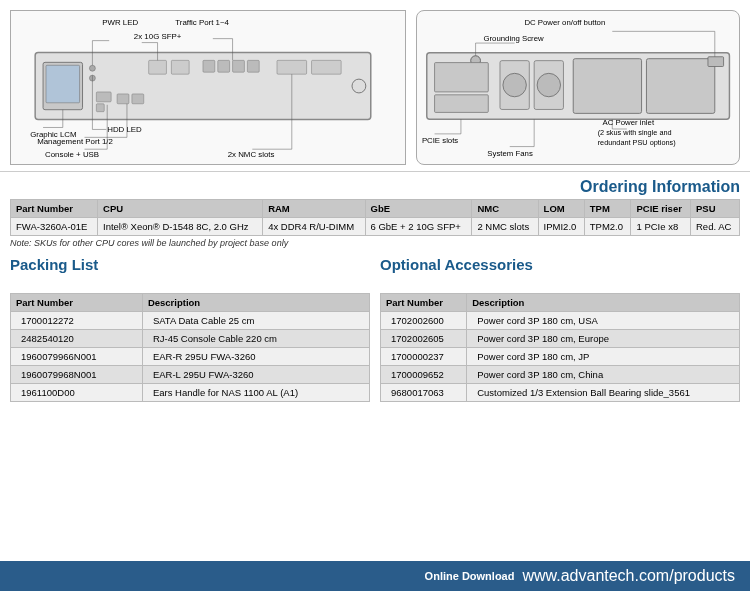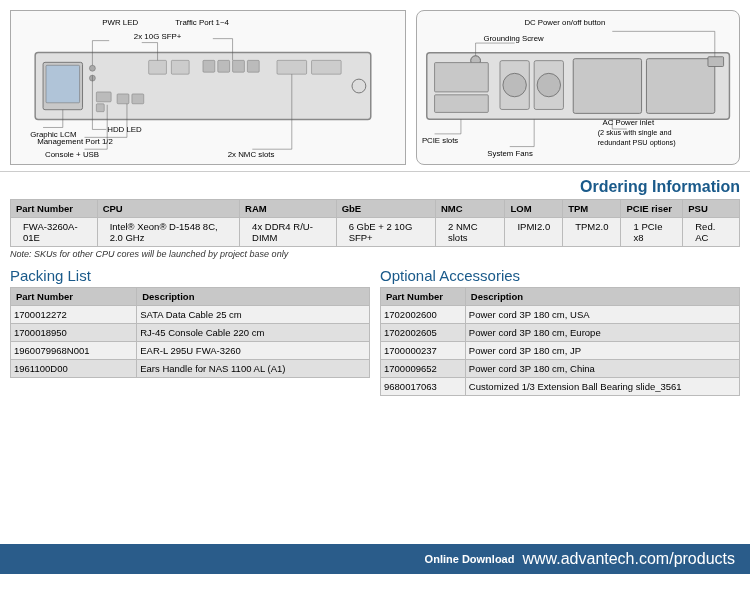--- a/index.html
+++ b/index.html
@@ -59,21 +59,21 @@
       font-weight: bold;
       border: 1px solid #bbb;
     }
     .info-table tbody tr:nth-child(odd) {
       background: #f0f0f0;
     }
     .info-table tbody tr:nth-child(even) {
       background: #e0e0e0;
     }
     .info-table tbody td {
-      padding: 3px 12px;
+      padding: 3px 5px;
       border: 1px solid #bbb;
       vertical-align: top;
     }
 
     .note-text {
       font-size: 9px;
       padding: 2px 17px 4px 10px;
       color: #333;
       font-style: italic;
     }
@@ -83,23 +83,23 @@
       display: flex;
       gap: 10px;
       padding: 0 10px;
       margin-top: 4px;
     }
     .col-half {
       flex: 1;
     }
     .sub-section-title {
       font-size: 15px;
-      font-weight: normal;
+      font-weight: bold;
       color: #1a5a8a;
-      margin-bottom: 3px;
+      margin-bottom: 20px;
     }
 
     .small-table {
       width: 100%;
       border-collapse: collapse;
       font-size: 9.5px;
     }
     .small-table thead tr {
       background: #c8c8c8;
     }
@@ -109,34 +109,34 @@
       font-weight: bold;
       border: 1px solid #bbb;
     }
     .small-table tbody tr:nth-child(odd) {
       background: #f0f0f0;
     }
     .small-table tbody tr:nth-child(even) {
       background: #e0e0e0;
     }
     .small-table tbody td {
-      padding: 3px 3px;
+      padding: 3px 10px;
       border: 1px solid #bbb;
     }
 
     
     .footer {
       background: #2a5c8a;
       color: #fff;
       text-align: right;
       padding: 6px 15px;
       margin-top: auto;
       font-size: 11px;
       position: absolute;
-      bottom: 17px;
+      bottom: 0;
       width: 750px;
       display: flex;
       justify-content: flex-end;
       align-items: center;
       gap: 8px;
     }
     .footer-label {
       font-weight: bold;
       color: #fff;
     }
@@ -308,22 +308,26 @@
           <th>Part Number</th>
           <th>Description</th>
         </tr>
       </thead>
       <tbody id="packing-tbody">
       <tr>
             <td>1700012272</td>
             <td>SATA Data Cable 25 cm</td>
           </tr>
           <tr>
-            <td>1700018950</td>
+            <td>2482540120</td>
             <td>RJ-45 Console Cable 220 cm</td>
+          </tr>
+          <tr>
+            <td>1960079966N001</td>
+            <td>EAR-R 295U FWA-3260</td>
           </tr>
           <tr>
             <td>1960079968N001</td>
             <td>EAR-L 295U FWA-3260</td>
           </tr>
           <tr>
             <td>1961100D00</td>
             <td>Ears Handle for NAS 1100 AL (A1)</td>
           </tr>
         </tbody>

